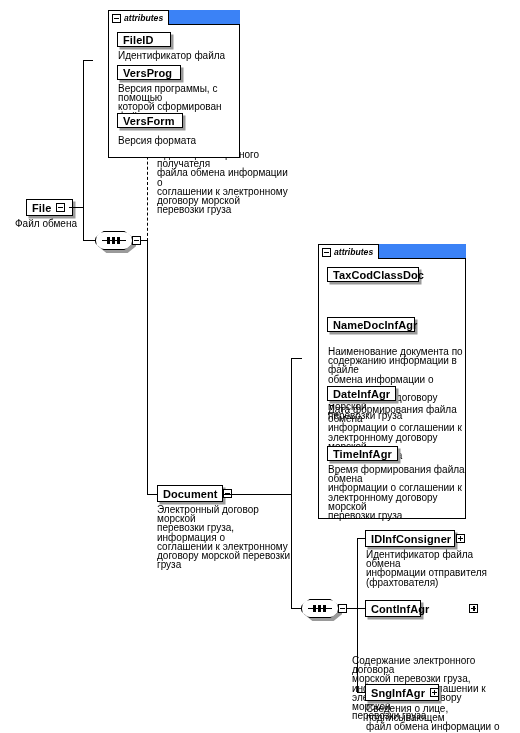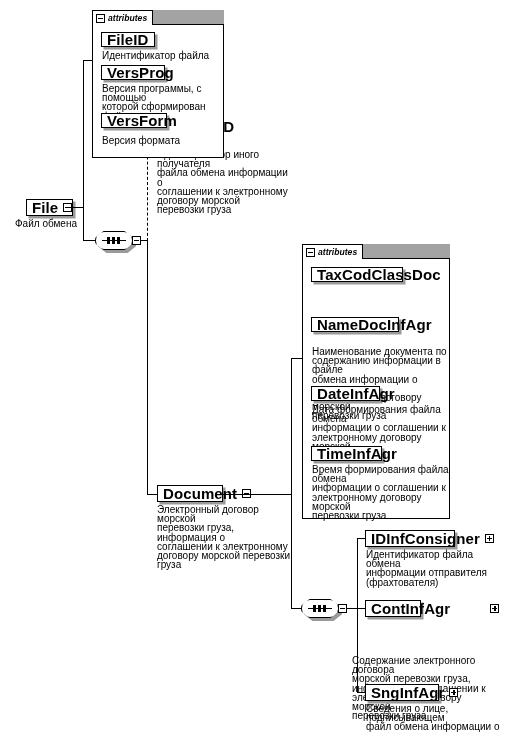--- a/index.html
+++ b/index.html
@@ -28,21 +28,21 @@
     border-top:1px dashed #000;
   }
 
   
   .node{
     position:absolute;
     box-sizing:border-box;
     border:1.6px solid #000;
     background:#fff;
     font-weight:bold;
-    font-size:15px;
+    font-size:11px;
     color:#000;
     display:flex;
     align-items:center;
     white-space:nowrap;
     box-shadow:2.5px 2.5px 0 0 #9a9a9a;
   }
   .node .nm{padding:0 5px;letter-spacing:.1px;}
   .node.optional{
     border:1.5px dashed #000;
   }
@@ -82,21 +82,22 @@
     font-size:8px;
     font-weight:bold;
     color:#000;
     white-space:nowrap;
   }
 
   
   .attrbox{
     position:absolute;
     box-sizing:border-box;
-    background:#a3a3a3;
+    background:#3b82f6;
+    margin-left:16px;
   }
   .attrbox .tab{
     position:absolute;
     top:0;left:0;
     height:15px;
     box-sizing:border-box;
     border:1.1px solid #000;
     border-bottom:none;
     background:#fff;
     display:flex;

